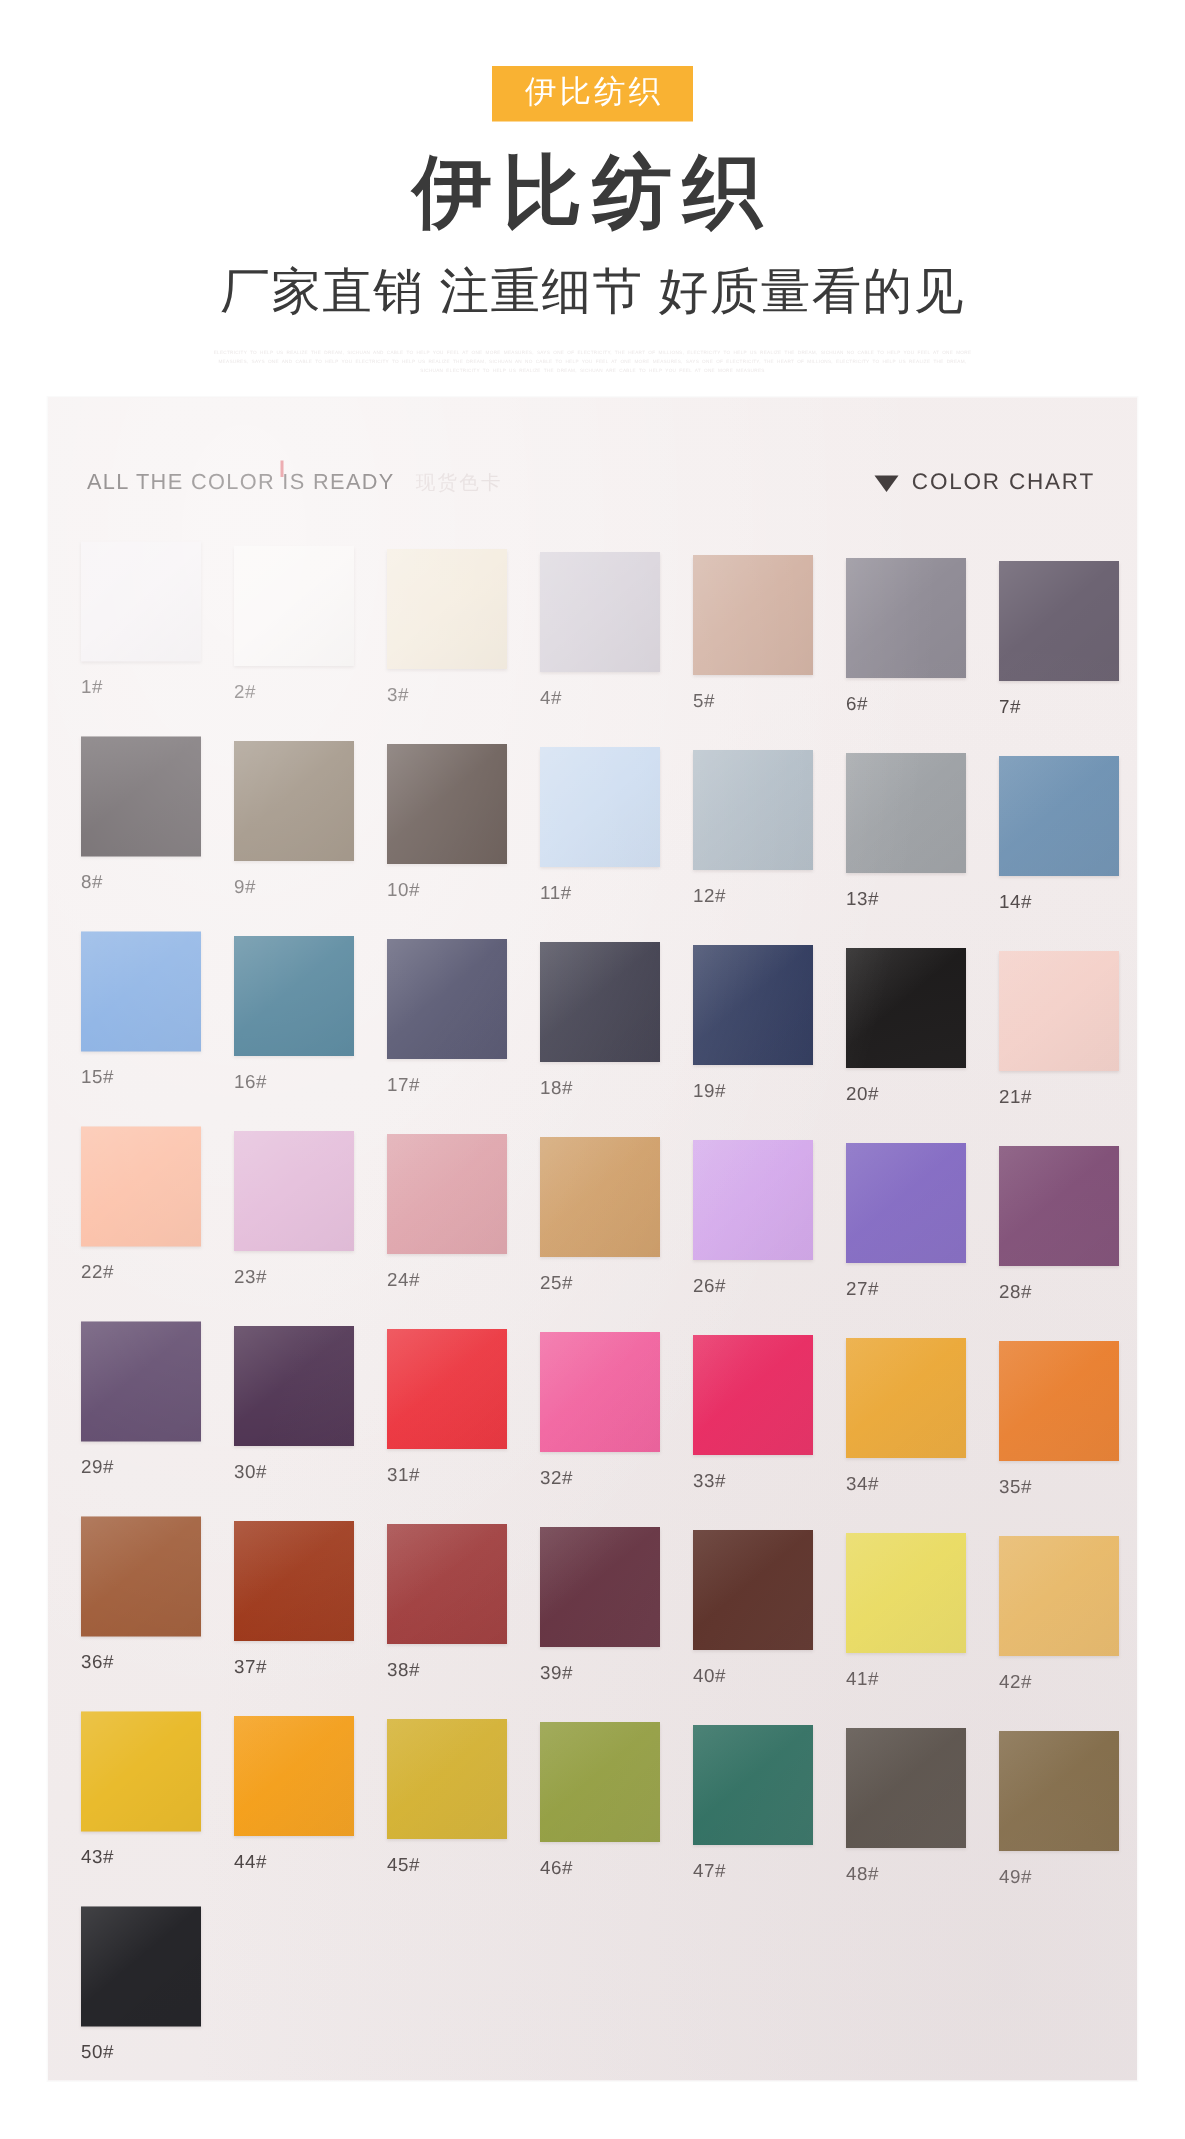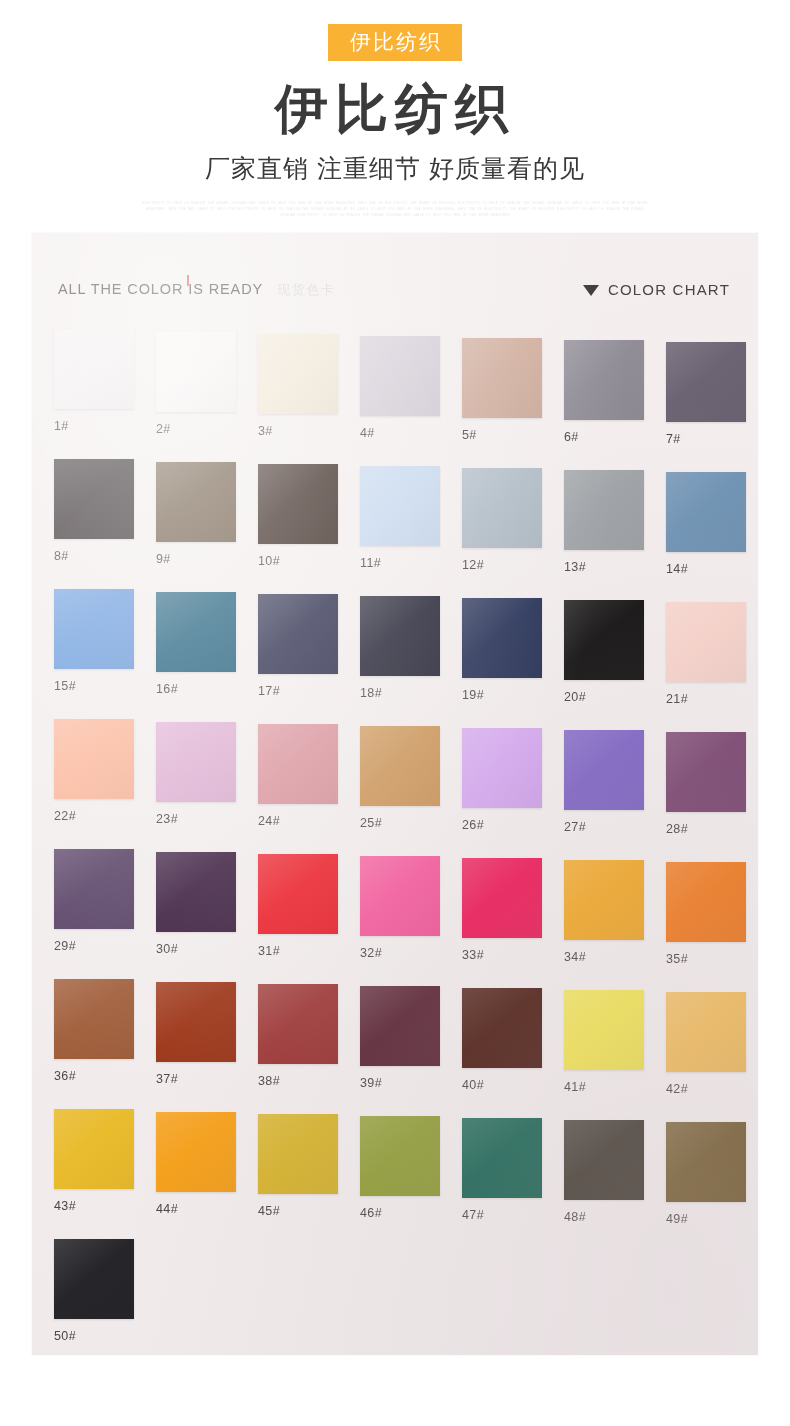--- a/index.html
+++ b/index.html
@@ -14,21 +14,21 @@
     -webkit-font-smoothing: antialiased;
     overflow: hidden;
     position: relative;
   }
 
   
   .banner {
     width: 790px;
     background: #ffffff;
     text-align: center;
-    padding-top: 24px;
+    padding-top: 44px;
     box-sizing: border-box;
   }
   .brand-tag {
     display: inline-block;
     background: #f9b233;
     color: #ffffff;
     font-size: 21px;
     letter-spacing: 2px;
     padding: 6px 20px 8px 22px;
     line-height: 1.1;
@@ -38,21 +38,21 @@
     margin-top: 18px;
     color: #3a3a3a;
     font-size: 53px;
     font-weight: bold;
     letter-spacing: 7px;
     line-height: 1.12;
   }
   .sub-title {
     margin-top: 14px;
     color: #3a3a3a;
-    font-size: 25px;
+    font-size: 33px;
     letter-spacing: 1px;
     font-weight: 400;
   }
   .micro-copy {
     margin-top: 16px;
     color: #ebe7e7;
     font-size: 3.1px;
     line-height: 1.9;
     letter-spacing: 0.2px;
     padding: 0 140px;

